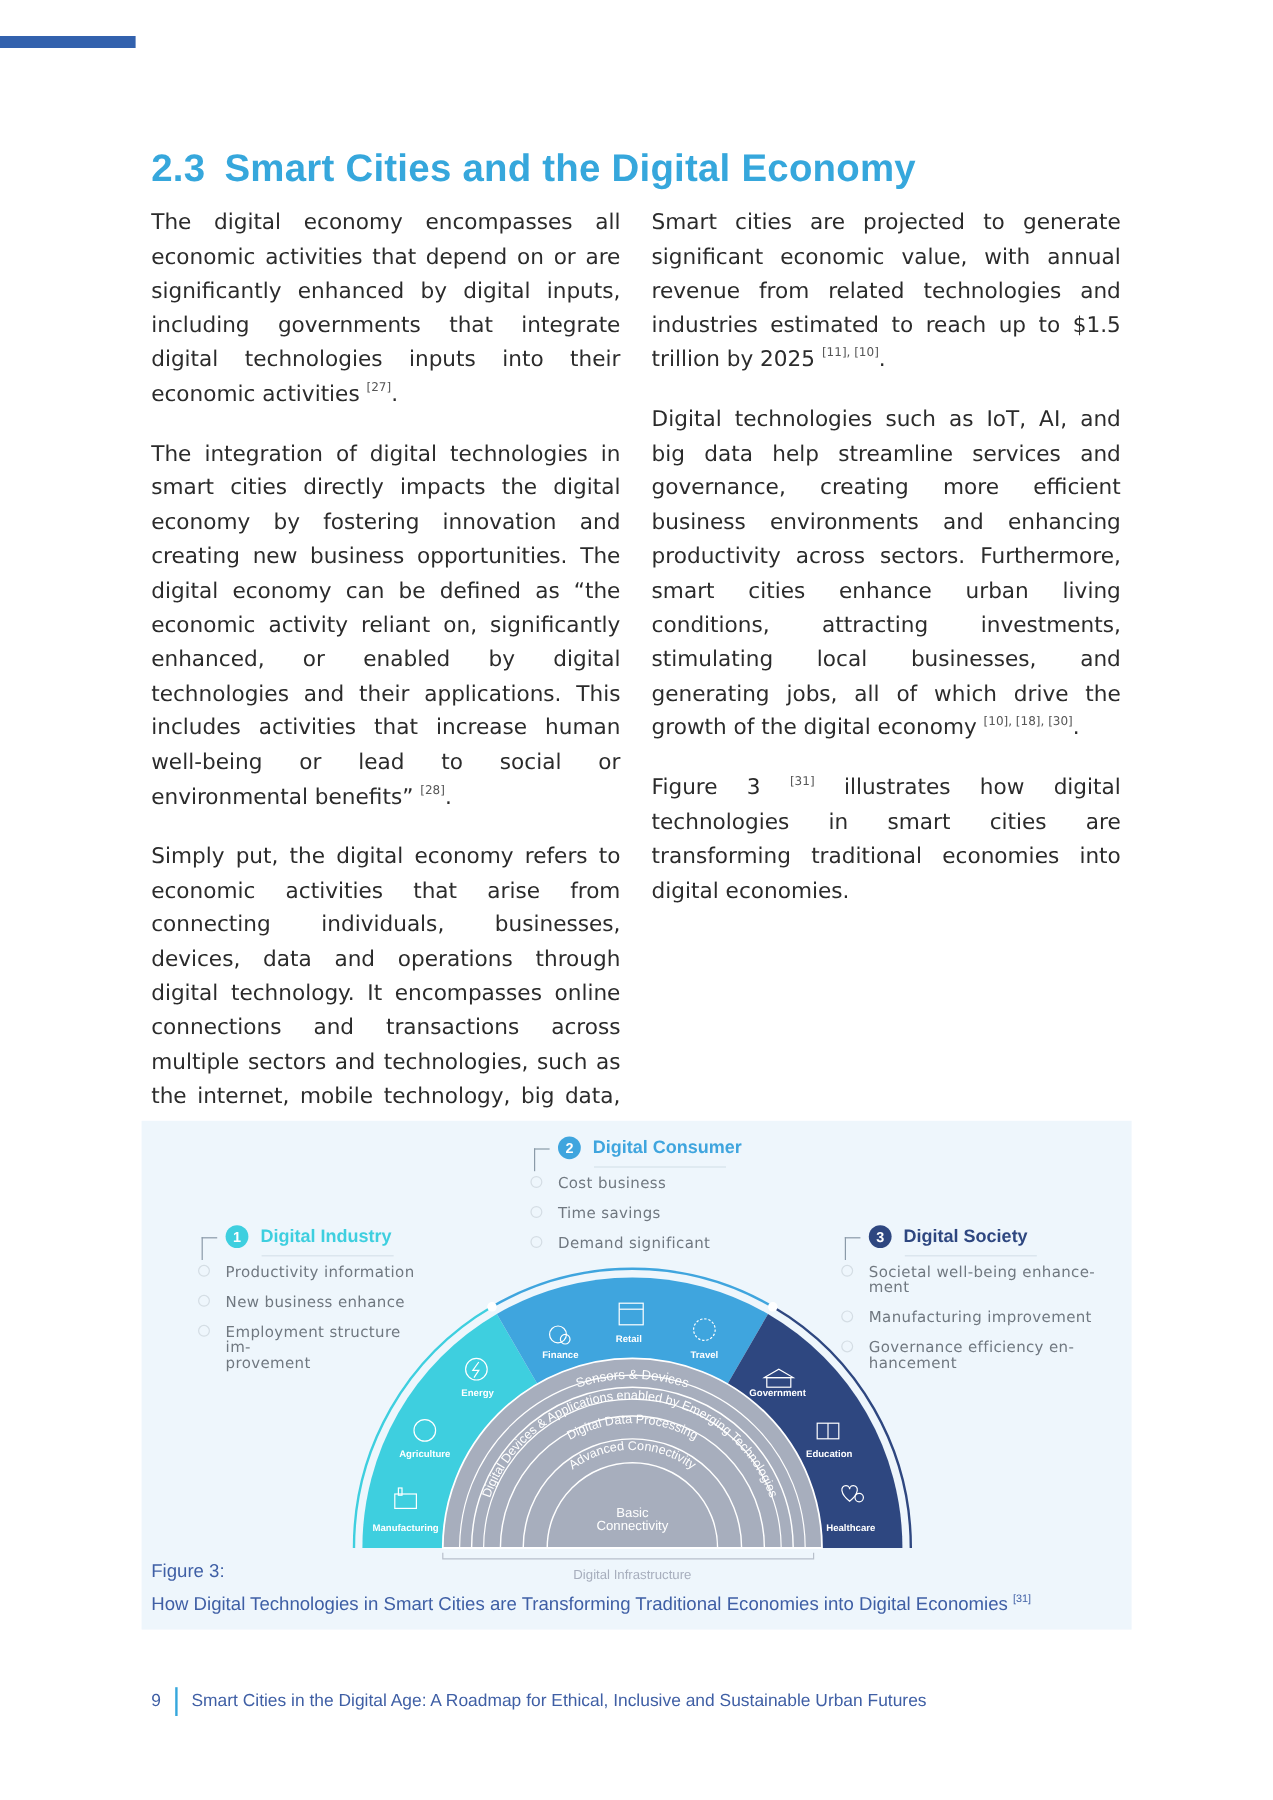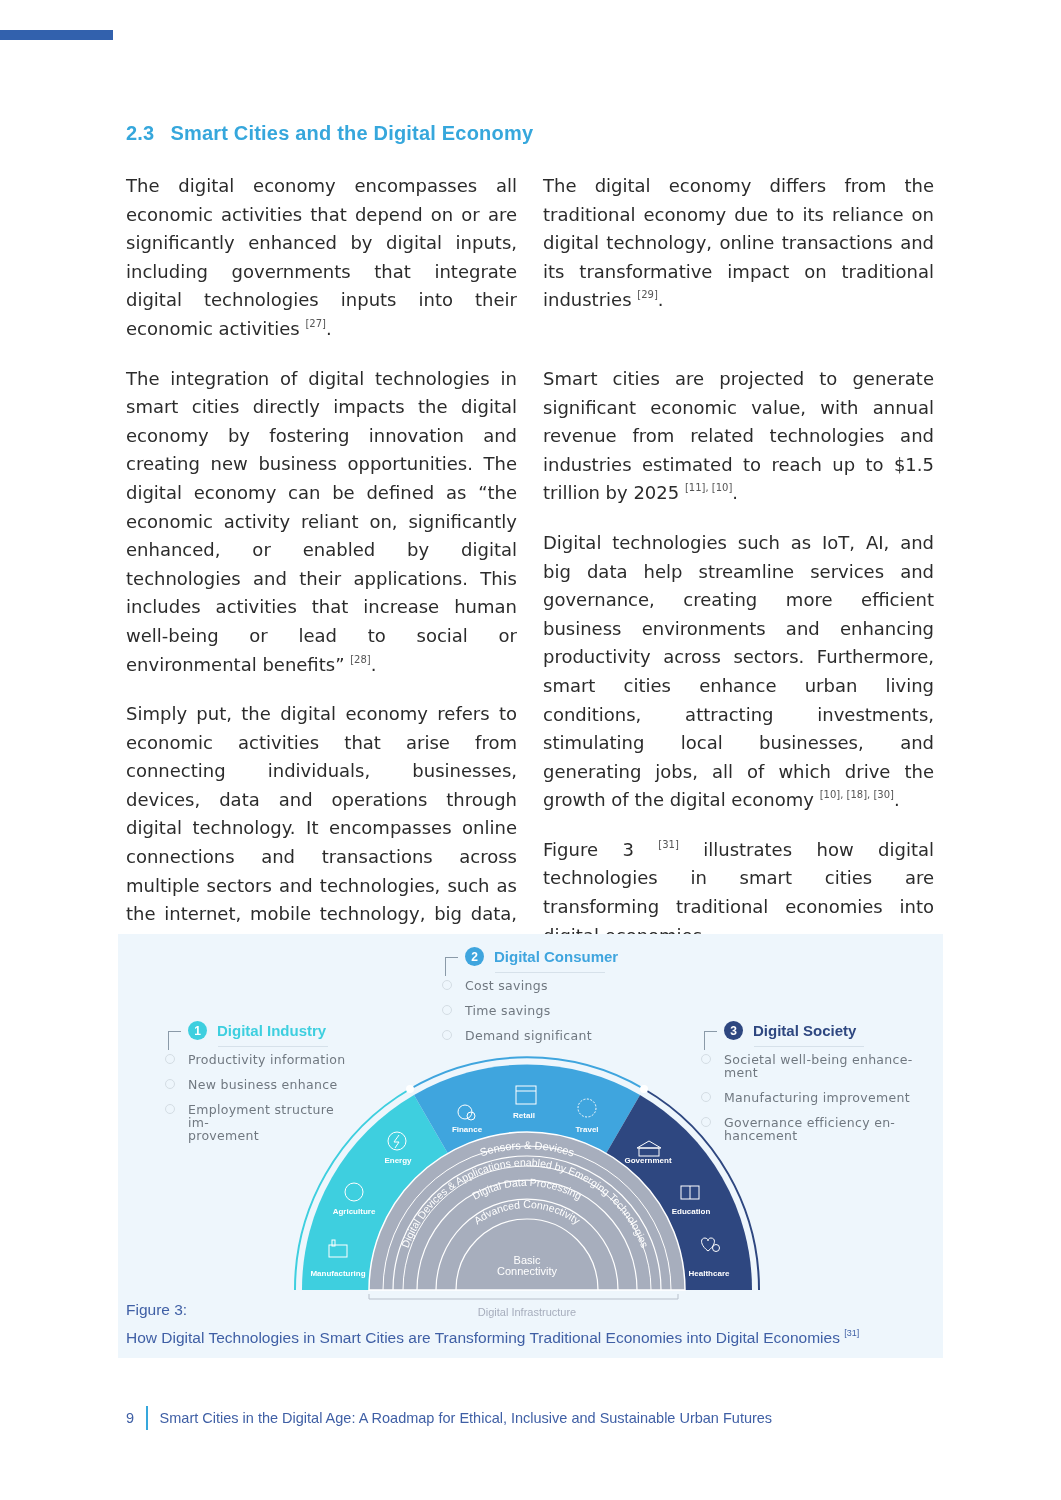--- a/index.html
+++ b/index.html
@@ -1,18 +1,18 @@
 <!DOCTYPE html>
 <html><head>
 <meta charset="utf-8">
 <style>
   html,body{margin:0;padding:0;background:#fff;}
   body{width:1061px;height:1500px;position:relative;overflow:hidden;font-family:"DejaVu Sans","Liberation Sans",sans-serif;color:#2b2b2b;}
   .topbar{position:absolute;left:0;top:30px;width:113px;height:10px;background:#3261ad;}
-  .title{position:absolute;left:126px;top:122px;margin:0;font-family:"Liberation Sans",sans-serif;font-weight:bold;font-size:20px;color:#36a7dc;letter-spacing:0.2px;white-space:nowrap;}
+  .title{position:absolute;left:126px;top:122px;margin:0;font-family:"Liberation Sans",sans-serif;font-weight:bold;font-size:32px;color:#36a7dc;letter-spacing:0.2px;white-space:nowrap;}
   .title .num{margin-right:16px;}
   .col{position:absolute;width:391px;font-size:18px;line-height:28.6px;text-align:justify;color:#2b2b2b;}
   .col p{margin:0 0 21px 0;}
   .col sup{font-size:10px;line-height:0;vertical-align:8px;color:#555;}
   .colL{left:126px;top:172px;}
   .colR{left:543px;top:172px;}
   .figure{position:absolute;left:118px;top:934px;width:825px;height:424px;background:#eef6fc;}
   .fig-svg{position:absolute;left:0;top:0;}
   .group{position:absolute;}
   .group .hd{display:flex;align-items:center;font-family:"Liberation Sans",sans-serif;font-weight:bold;font-size:15px;}
@@ -38,21 +38,20 @@
   <span class="num">2.3</span><span>Smart Cities and the Digital Economy</span>
 </h1>
 
 <div class="col colL">
   <p><span>The digital economy encompasses all economic activities that depend on or are significantly enhanced by digital inputs, including governments that integrate digital technologies inputs into their economic activities </span><sup>[27]</sup>.</p>
   <p><span>The integration of digital technologies in smart cities directly impacts the digital economy by fostering innovation and creating new business opportunities. The digital economy can be defined as “the economic activity reliant on, significantly enhanced, or enabled by digital technologies and their applications. This includes activities that increase human well-being or lead to social or environmental benefits” </span><sup>[28]</sup>.</p>
   <p><span>Simply put, the digital economy refers to economic activities that arise from connecting individuals, businesses, devices, data and operations through digital technology. It encompasses online connections and transactions across multiple sectors and technologies, such as the internet, mobile technology, big data, and information and communications technology.</span></p>
 </div>
 
 <div class="col colR">
-  <p style="margin-bottom:50px"><span>The digital economy differs from the traditional economy due to its reliance on digital technology, online transactions and its transformative impact on traditional industries </span><sup>[29]</sup>.</p>
   <p><span>Smart cities are projected to generate significant economic value, with annual revenue from related technologies and industries estimated to reach up to $1.5 trillion by 2025 </span><sup>[11], [10]</sup>.</p>
   <p><span>Digital technologies such as IoT, AI, and big data help streamline services and governance, creating more efficient business environments and enhancing productivity across sectors. Furthermore, smart cities enhance urban living conditions, attracting investments, stimulating local businesses, and generating jobs, all of which drive the growth of the digital economy </span><sup>[10], [18], [30]</sup>.</p>
   <p><span>Figure 3 </span><sup>[31]</sup><span> illustrates how digital technologies in smart cities are transforming traditional economies into digital economies.</span></p>
 </div>
 
 <div class="figure">
   <svg class="fig-svg" width="825" height="424" viewBox="0 0 825 424">
     <defs>
       <path id="arcL1" d="M 268 356 A 141 141 0 0 1 550 356"></path>
       <path id="arcL2" d="M 283 356 A 124 124 0 0 1 531 356"></path>
@@ -159,21 +158,21 @@
   </div>
 
   <div class="group" style="left:347px;top:13px;">
     <div class="bracket"></div>
     <div class="hd" style="color:#3fa5de;">
       <span class="badge" style="background:#3fa5de;">2</span>
       <span>Digital Consumer</span>
     </div>
     <div class="rule"></div>
     <ul>
-      <li><span class="dot"></span><span>Cost savings</span></li>
+      <li><span class="dot"></span><span>Cost business</span></li>
       <li><span class="dot"></span><span>Time savings</span></li>
       <li><span class="dot"></span><span>Demand significant</span></li>
     </ul>
   </div>
 
   <div class="group" style="left:606px;top:87px;">
     <div class="bracket"></div>
     <div class="hd" style="color:#2e4780;">
       <span class="badge" style="background:#2e4780;">3</span>
       <span>Digital Society</span>

